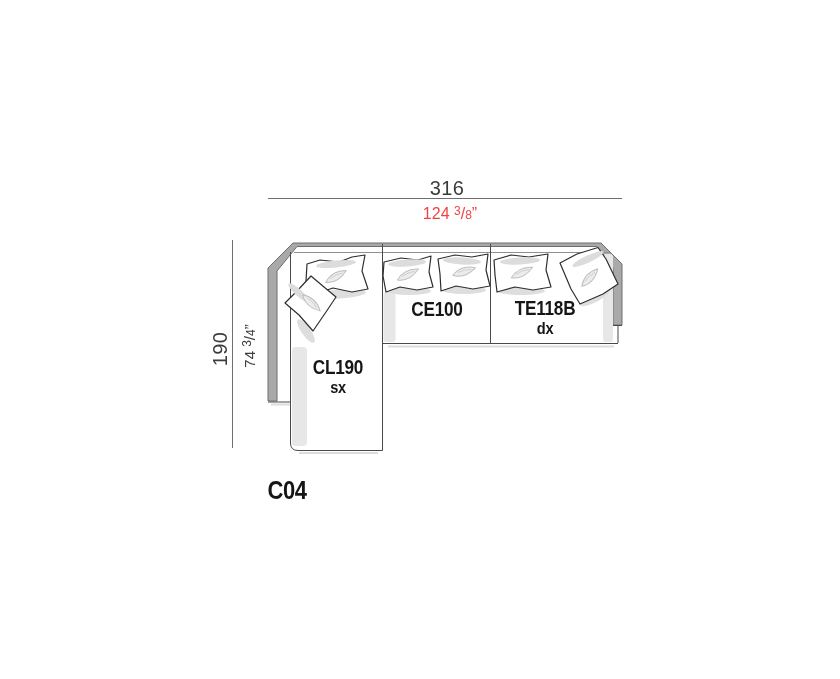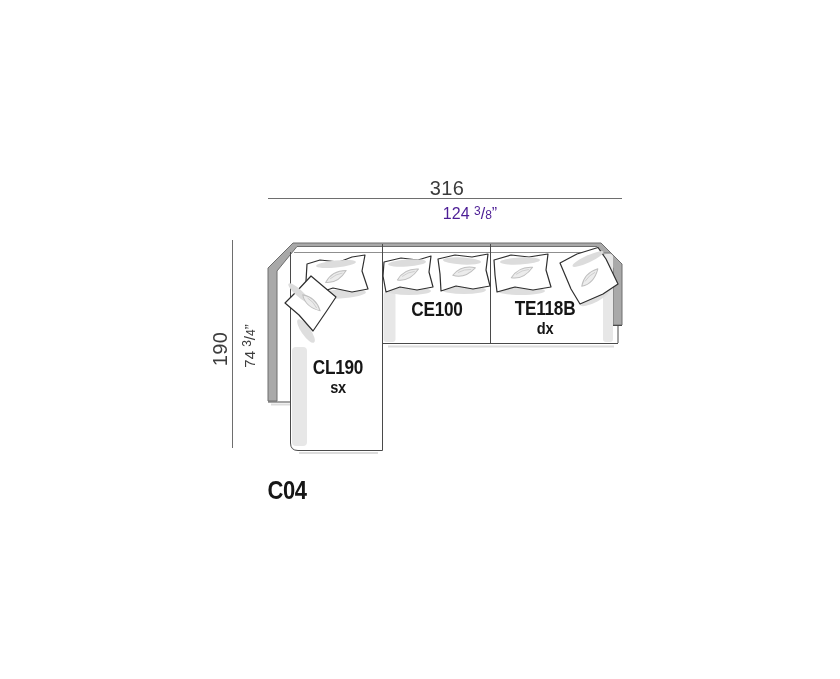--- a/index.html
+++ b/index.html
@@ -8,21 +8,21 @@
     width:840px;height:679px;
     background:#ffffff;
     font-family:"Liberation Sans", sans-serif;
     overflow:hidden;
   }
   .canvas svg{position:absolute;left:0;top:0;}
   .txt{position:absolute;white-space:nowrap;color:#3d3d3d;}
   .center{transform:translate(-50%,-50%);}
   .rot{transform:translate(-50%,-50%) rotate(-90deg);}
   .dim-cm{font-size:20px;letter-spacing:.3px;color:#3c3c3c;}
-  .dim-in{font-size:16px;color:#4c1d95;margin-left:20px;}
+  .dim-in{font-size:16px;color:#ef4444;}
   .dim-in-sm{font-size:15px;color:#3c3c3c;}
   .frac-num{font-size:12px;position:relative;top:-4px;}
   .frac-den{font-size:12px;}
   .mod-label{
     font-weight:bold;color:#161616;font-size:20px;line-height:21px;
     text-align:center;letter-spacing:-0.3px;
     transform:translate(-50%,-50%) scaleX(0.86);
   }
   .mod-sub{font-size:17px;line-height:19px;}
   .code-label{

